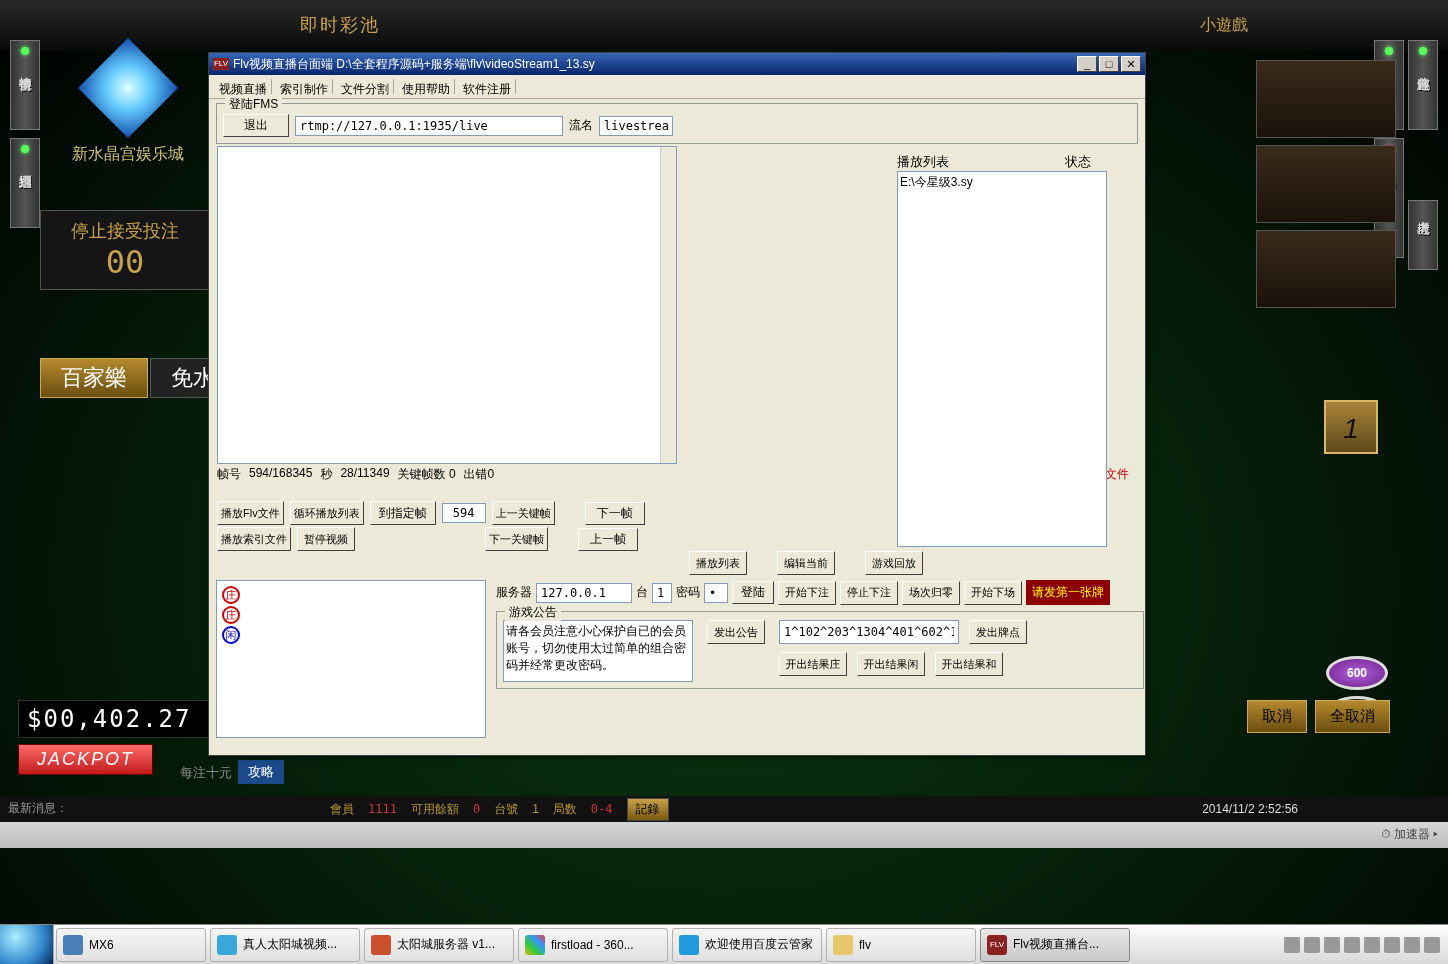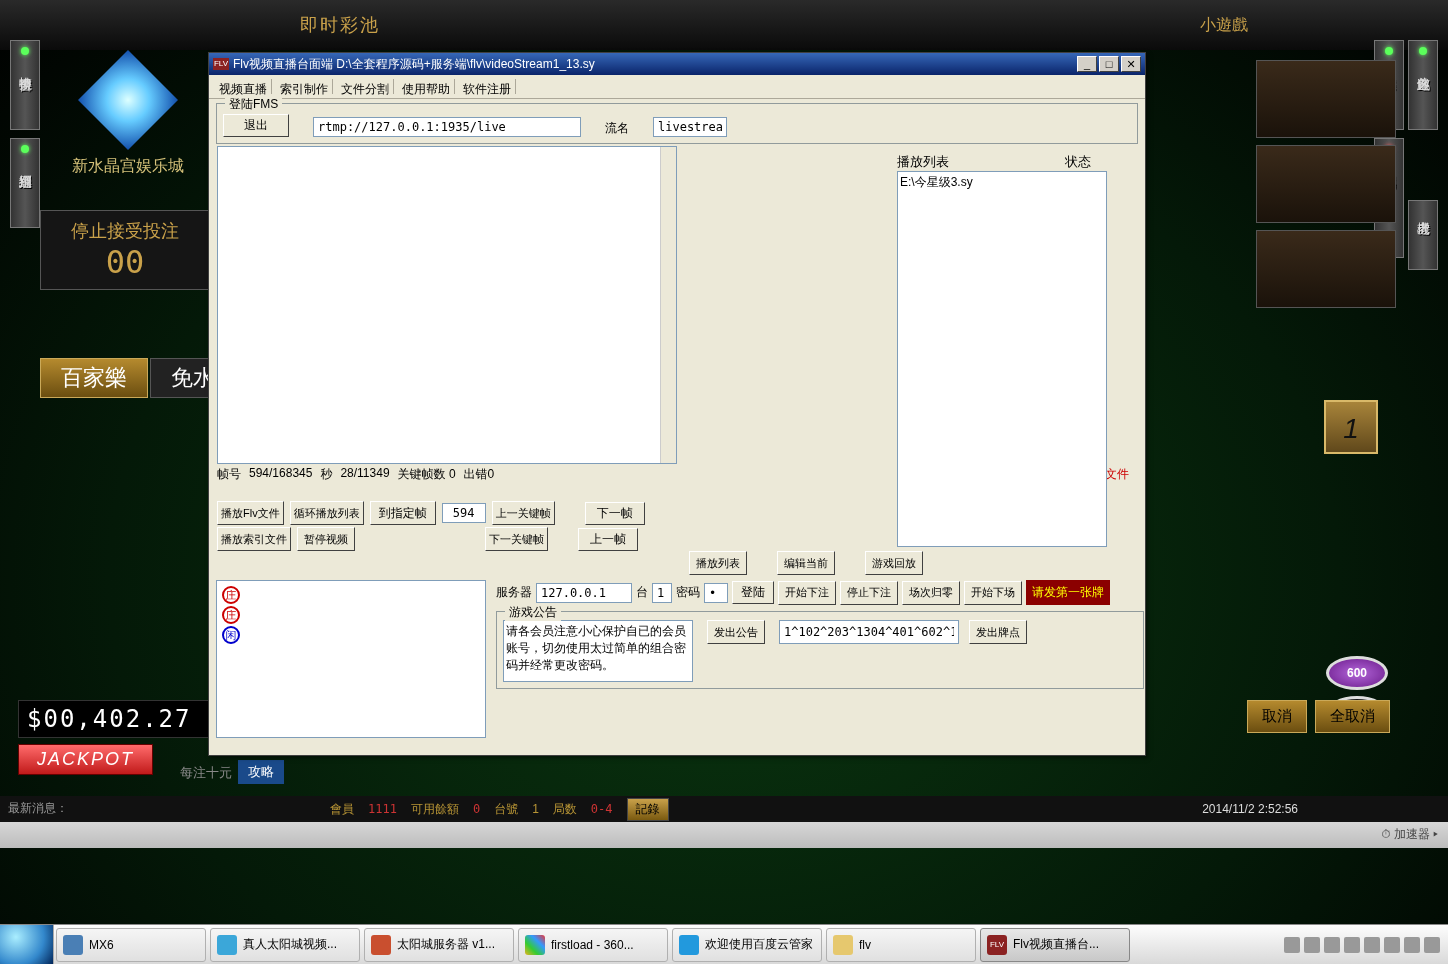--- a/index.html
+++ b/index.html
@@ -9,21 +9,21 @@
 .casino{position:absolute;inset:0;background:radial-gradient(ellipse at 50% 60%,#0a3810,#041908 60%,#000);}
 .casino-top{position:absolute;top:0;left:0;right:0;height:50px;background:linear-gradient(#2a2a2a,#0a0a0a);display:flex;align-items:center}
 .casino-top .pool{margin-left:300px;color:#c9a14a;font-size:18px;letter-spacing:2px}
 .casino-top .mini{margin-left:auto;margin-right:200px;color:#c9a14a;font-size:16px}
 .side-bar{position:absolute;top:40px;width:30px;background:linear-gradient(90deg,#333,#555,#333);border:1px solid #777;display:flex;flex-direction:column;align-items:center;gap:8px;padding:6px 2px}
 .side-bar .led{width:8px;height:8px;border-radius:50%;background:#5bff5b;box-shadow:0 0 4px #5bff5b}
 .side-bar .vbtn{writing-mode:vertical-rl;color:#ddd;font-size:13px;padding:4px 0;cursor:pointer;text-shadow:1px 1px #000}
 .side-left{left:10px}
 .side-right{right:10px}
 .side-right2{right:44px}
-.logo-box{position:absolute;left:48px;top:50px;width:160px;text-align:center}
+.logo-box{position:absolute;left:48px;top:38px;width:160px;text-align:center}
 .logo-box .diamond{width:100px;height:100px;margin:0 auto;background:radial-gradient(circle,#dff 0%,#6cf 30%,#039 80%);clip-path:polygon(50% 0,100% 50%,50% 100%,0 50%);transform:rotate(0deg)}
 .logo-box .brand{color:#d6c27a;font-size:16px;margin-top:6px}
 .stop-bet{position:absolute;left:40px;top:210px;width:170px;border:1px solid #555;background:#151515;text-align:center;padding:8px}
 .stop-bet .t{color:#c9a14a;font-size:18px}
 .stop-bet .n{color:#c9a14a;font-size:32px;font-family:monospace}
 .bjl-tab{position:absolute;left:40px;top:358px;color:#fff;background:linear-gradient(#b58a2e,#6b4e10);padding:4px 20px;border:1px solid #caa959;font-size:22px}
 .bjl-tab2{left:150px;border-color:#555;background:#222}
 .table-num{position:absolute;right:70px;top:400px;width:54px;height:54px;background:linear-gradient(#a8843a,#60481b);border:2px solid #d9b969;text-align:center;line-height:54px;font-size:28px;font-style:italic;color:#111}
 .jackpot-strip{position:absolute;left:18px;top:700px;width:280px}
 .jackpot-strip .amt{background:#000;color:#fff;font-family:monospace;font-size:24px;letter-spacing:2px;padding:4px 8px;border:1px solid #333}
@@ -194,21 +194,21 @@
   <div class="menubar">
     <span>视频直播</span>
     <span>索引制作</span>
     <span>文件分割</span>
     <span>使用帮助</span>
     <span>软件注册</span>
   </div>
 
   <div class="groupbox" style="margin-bottom:0">
     <div class="legend">登陆FMS</div>
-    <div style="display:flex;gap:24px;align-items:flex-end">
+    <div style="display:flex;gap:6px;align-items:center">
       <button class="btn" style="width:66px">退出</button>
       <input class="input" style="width: 268px;" value="rtmp://127.0.0.1:1935/live">
       <span>流名</span>
       <input class="input" style="width: 74px;" value="livestream">
     </div>
   </div>
 
   <div class="video-area">
     <div class="vscroll"></div>
   </div>
@@ -281,20 +281,25 @@
   <div class="notice-box">
     <div class="legend">游戏公告</div>
     <div style="display:flex;gap:14px;align-items:flex-start">
       <div class="notice-text">请各会员注意小心保护自已的会员账号，切勿使用太过简单的组合密码并经常更改密码。</div>
       <button class="btn small">发出公告</button>
       <div style="display:flex;flex-direction:column;gap:8px">
         <div style="display:flex;gap:10px">
           <input class="input seq-input" value="1^102^203^1304^401^602^1" style="">
           <button class="btn small">发出牌点</button>
         </div>
+        <div style="display:flex;gap:10px">
+          <button class="btn small" style="width:68px">开出结果庄</button>
+          <button class="btn small" style="width:68px">开出结果闲</button>
+          <button class="btn small" style="width:68px">开出结果和</button>
+        </div>
       </div>
     </div>
   </div>
 </div>
 
 <div class="gray-strip">
   <div class="accel">⏱ <span>加速器</span> ▸</div>
 </div>
 <div style="position:absolute;right:6px;top:826px;display:flex;gap:4px">
 </div>

